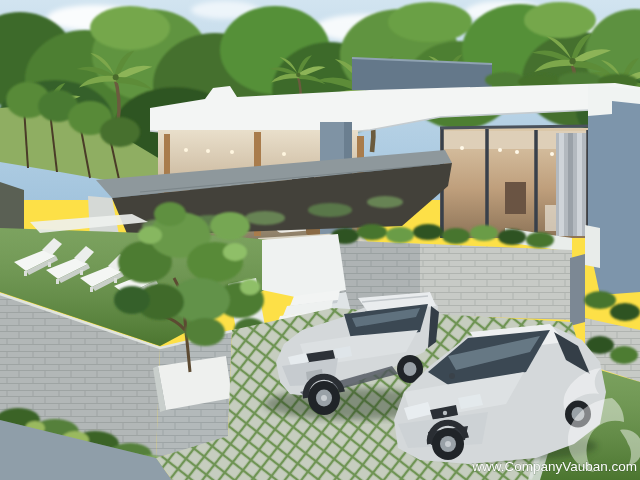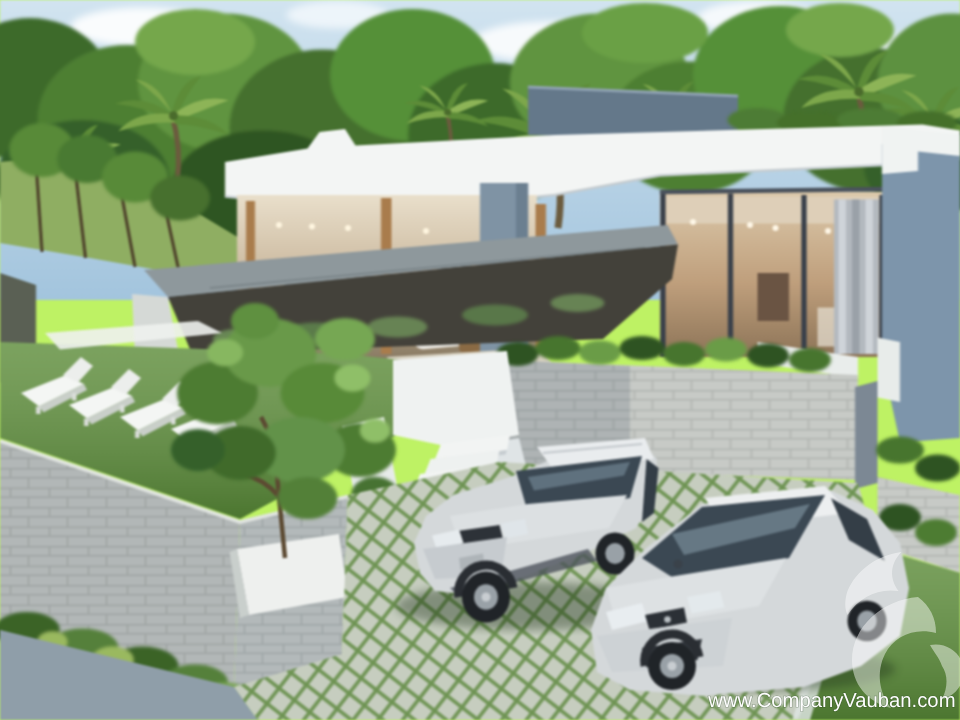--- a/index.html
+++ b/index.html
@@ -1,16 +1,16 @@
 <!DOCTYPE html>
 <html><head>
 <meta charset="utf-8">
 <style>
   html,body{margin:0;padding:0;background:#222;}
-  .stage{position:relative;width:640px;height:480px;overflow:hidden;background:#bef264;
+  .stage{position:relative;width:640px;height:480px;overflow:hidden;background:#fde047;
          font-family:"Liberation Sans", sans-serif;}
   .stage svg{display:block}
   #scene{filter:blur(.55px);}
   .wm-text{font-family:"Liberation Sans", sans-serif;font-size:13.5px;fill:#fdfdfd;
            paint-order:stroke;stroke:rgba(30,55,30,.35);stroke-width:.8px;}
 </style>
 </head>
 <body>
 
 <div class="stage">

